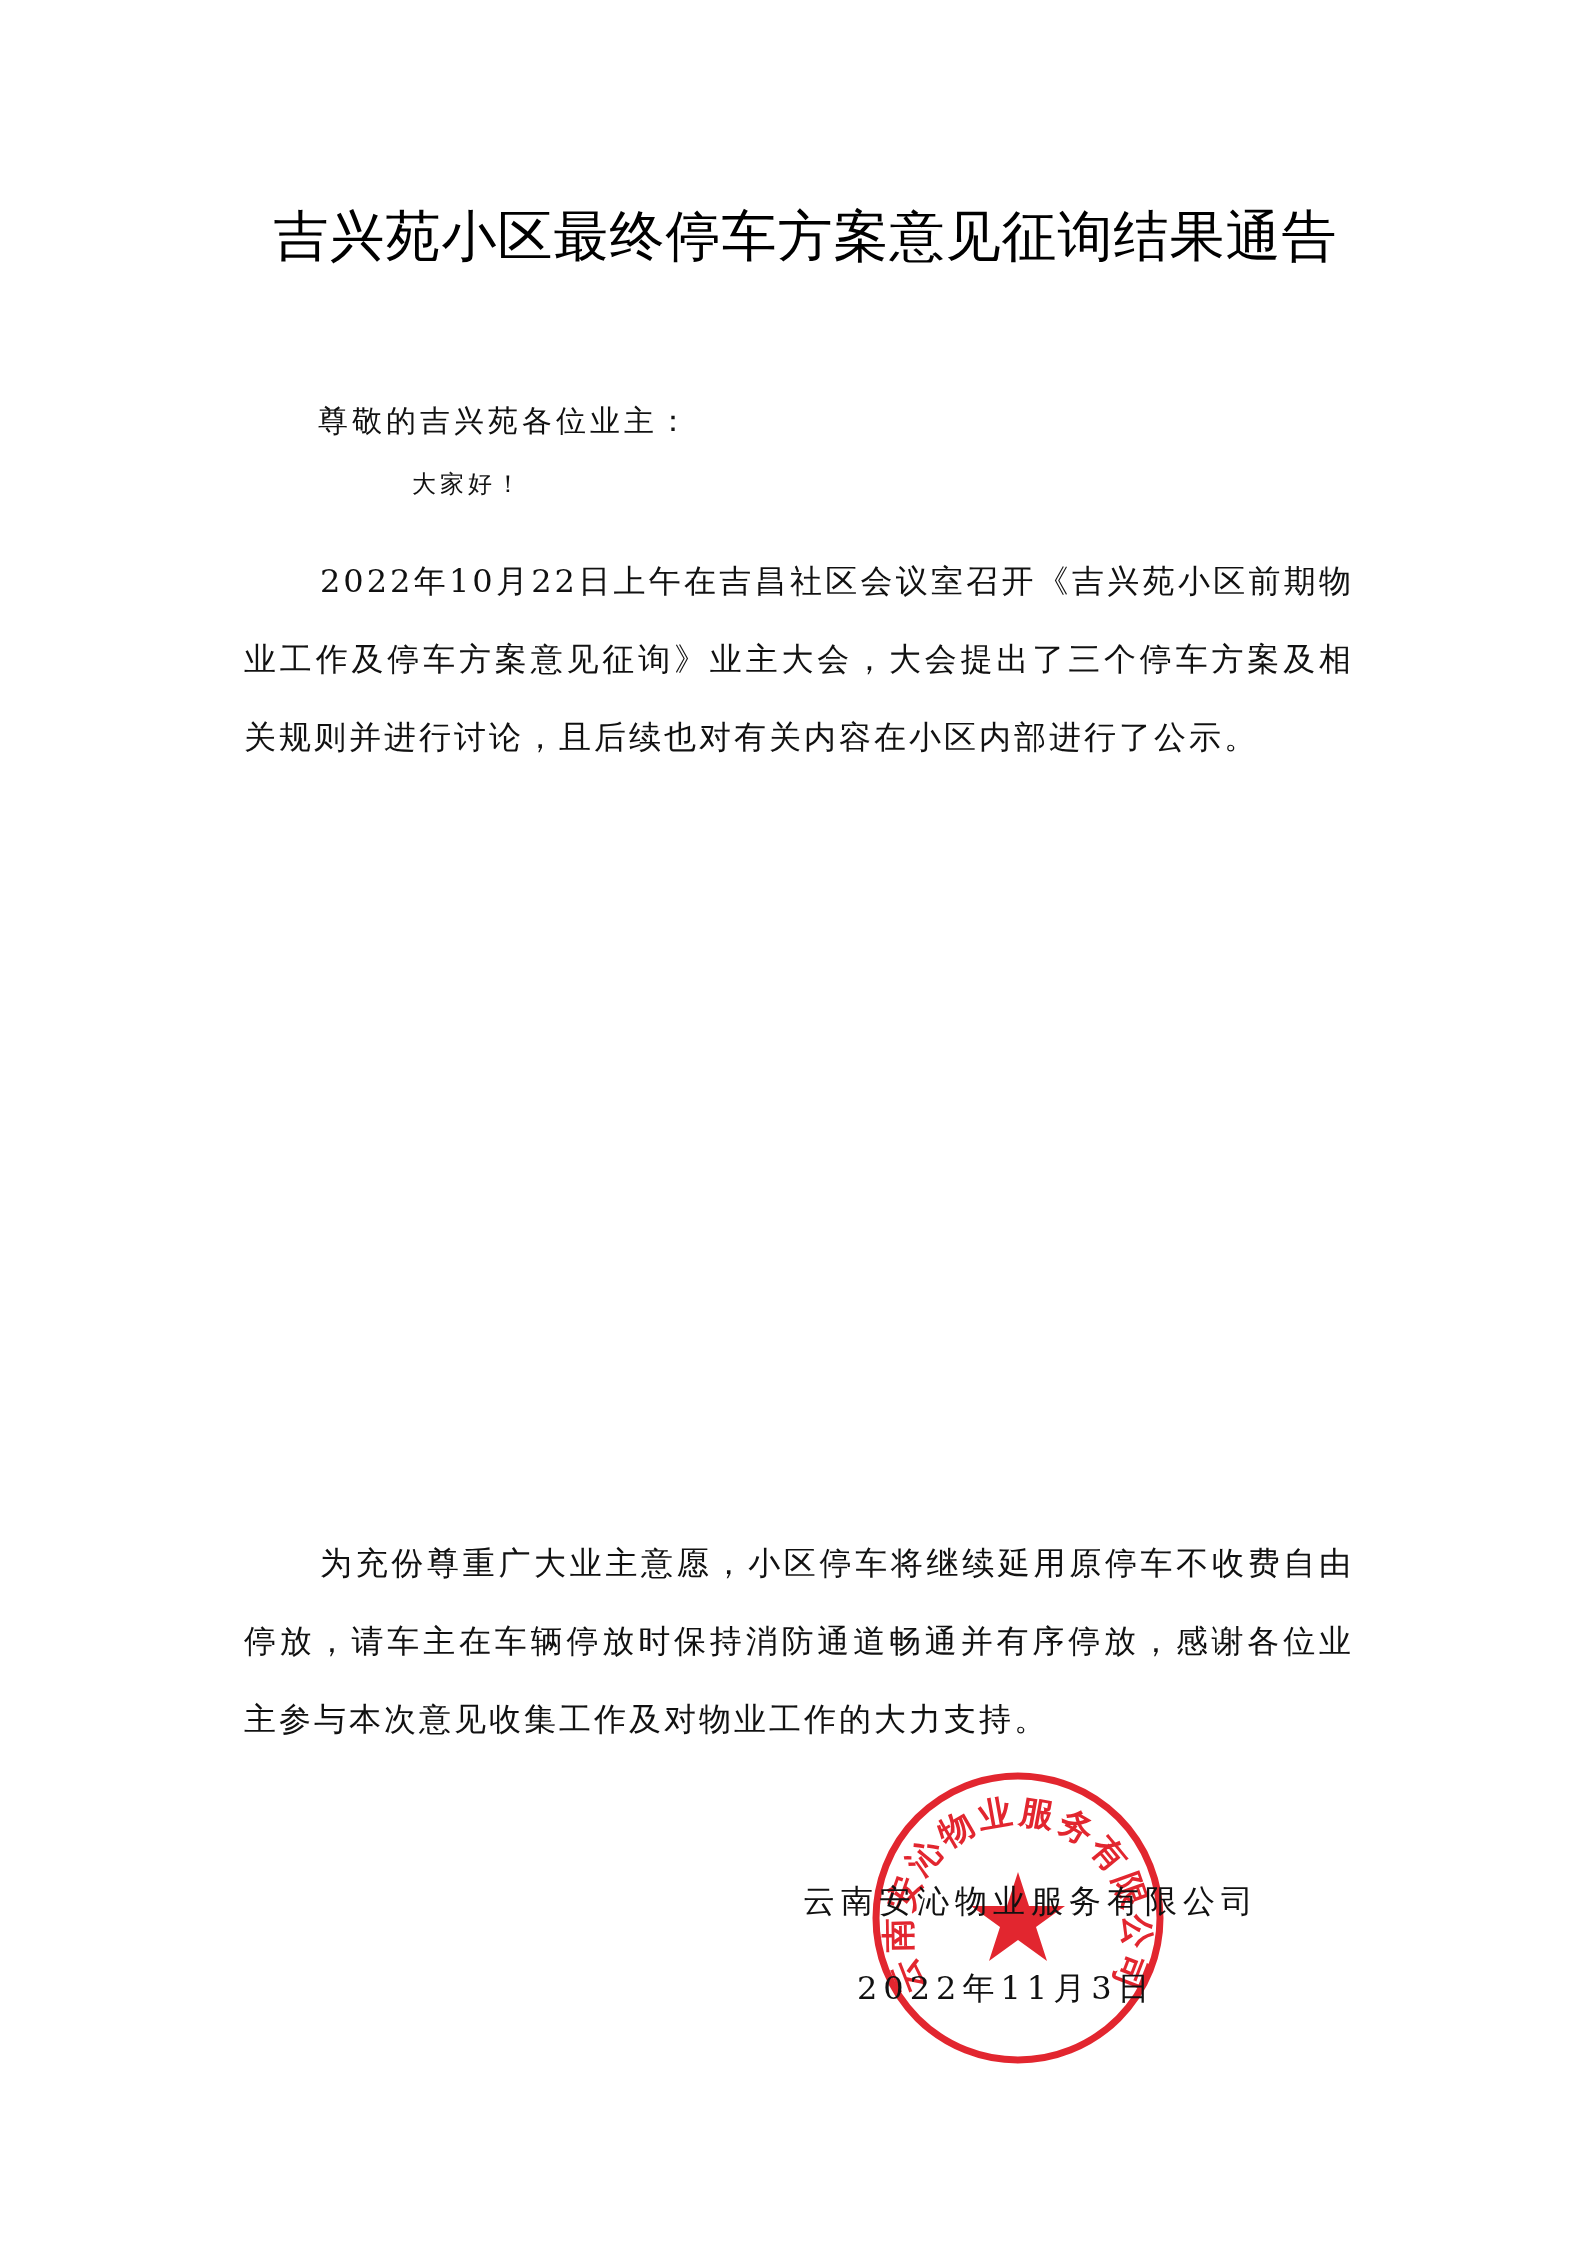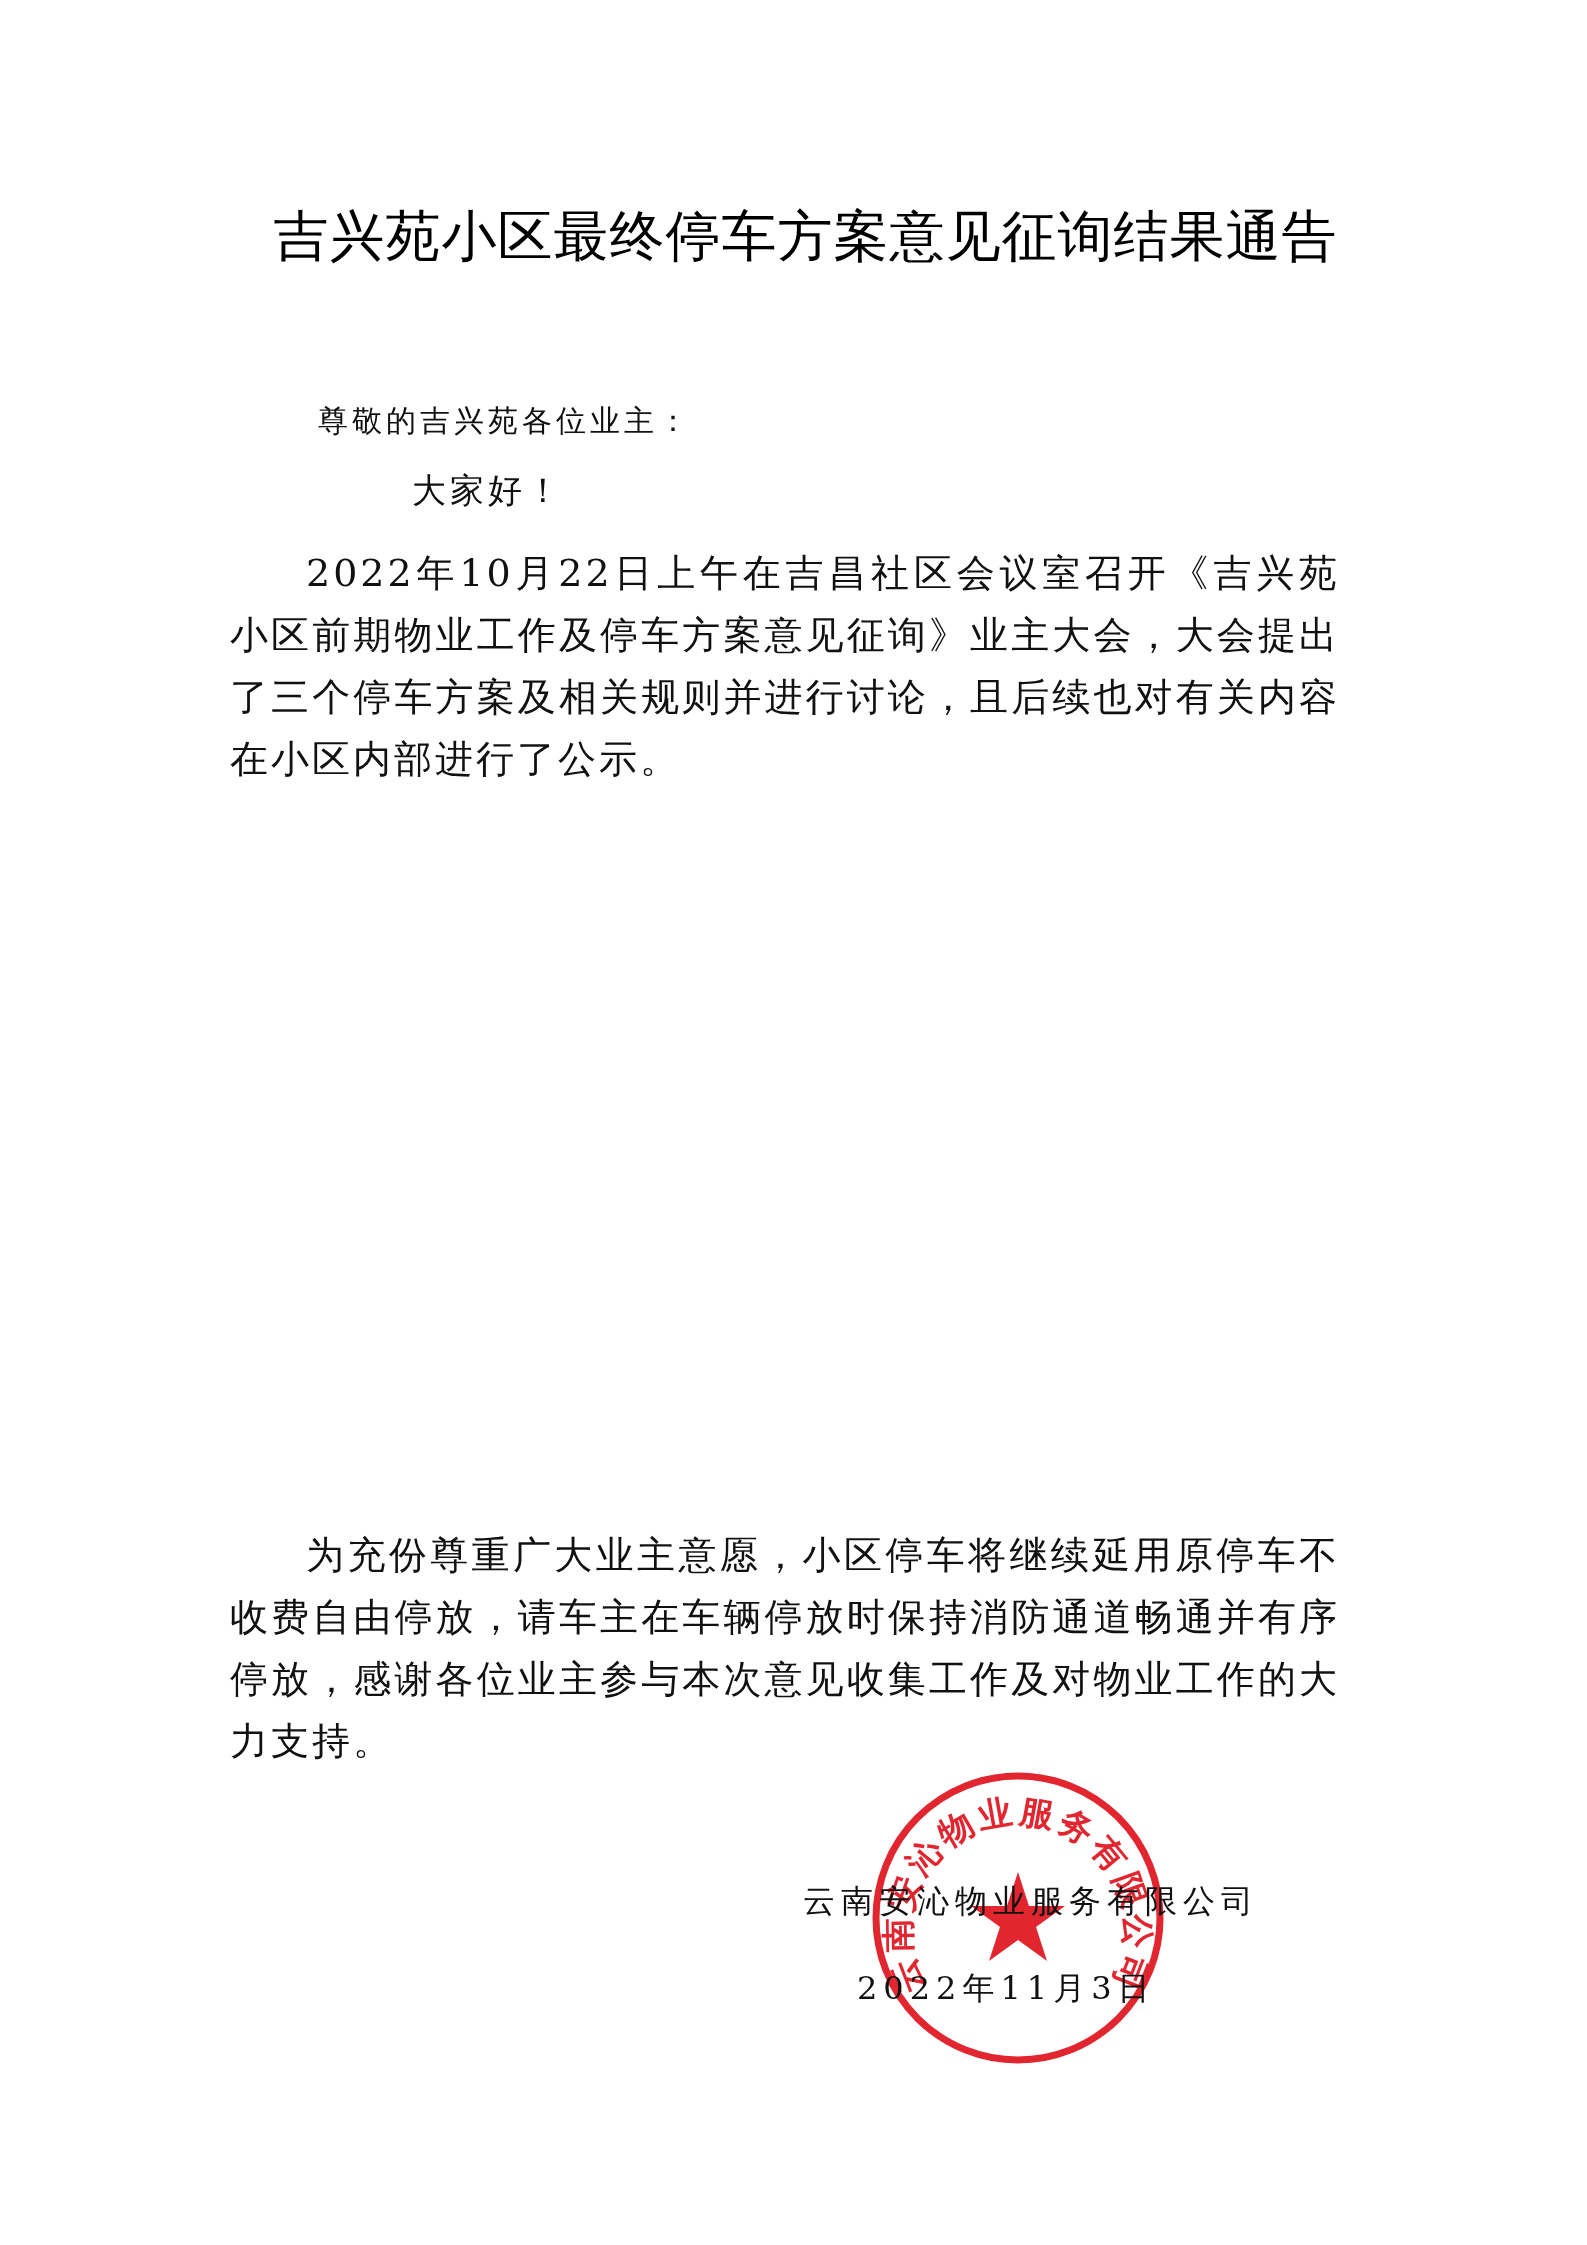--- a/index.html
+++ b/index.html
@@ -3,22 +3,22 @@
   <meta charset="utf-8">
   <style>
     html, body { margin: 0; padding: 0; background: #ffffff; }
     body { width: 1587px; height: 2245px; position: relative; overflow: hidden;
            font-family: "DejaVu Serif", "Liberation Serif", serif; color: #111; }
     .page { position: absolute; left: 0; top: 0; width: 1587px; height: 2245px; background: #fff; }
     .title { position: absolute; left: 12px; top: 200px; width: 1587px; text-align: center;
              font-family: "DejaVu Sans", "Liberation Sans", sans-serif; font-size: 55px;
              font-weight: normal; letter-spacing: 1px; color: #000; }
     .salutation { position: absolute; left: 318px; top: 382px; font-size: 30px; letter-spacing: 4px; margin-top: 19px; }
-    .greeting { position: absolute; left: 412px; top: 468px; font-size: 34px; letter-spacing: 4px; }
-    .para { position: absolute; left: 230px; width: 1110px; font-size: 38px; line-height: 62px;
+    .greeting { position: absolute; left: 412px; top: 468px; font-size: 24px; letter-spacing: 4px; }
+    .para { position: absolute; left: 244px; width: 1110px; font-size: 32px; line-height: 78px;
             letter-spacing: 3px; text-align: justify; text-indent: 76px; }
     .p1 { top: 542px; }
     .p2 { top: 860px; }
     .p3 { top: 1118px; }
     .p4 { top: 1524px; }
     .bold { font-family: "DejaVu Sans", "Liberation Sans", sans-serif; font-weight: bold; letter-spacing: 2px; }
     .sign-company { position: absolute; left: 803px; top: 1880px; font-size: 32px; letter-spacing: 6px; z-index: 2; }
     .sign-date { position: absolute; left: 857px; top: 1967px; font-size: 32px; letter-spacing: 6px; z-index: 2; text-align: right; }
     .seal { position: absolute; left: 868px; top: 1768px; width: 300px; height: 300px; z-index: 1; opacity: 0.92; }
   </style>

